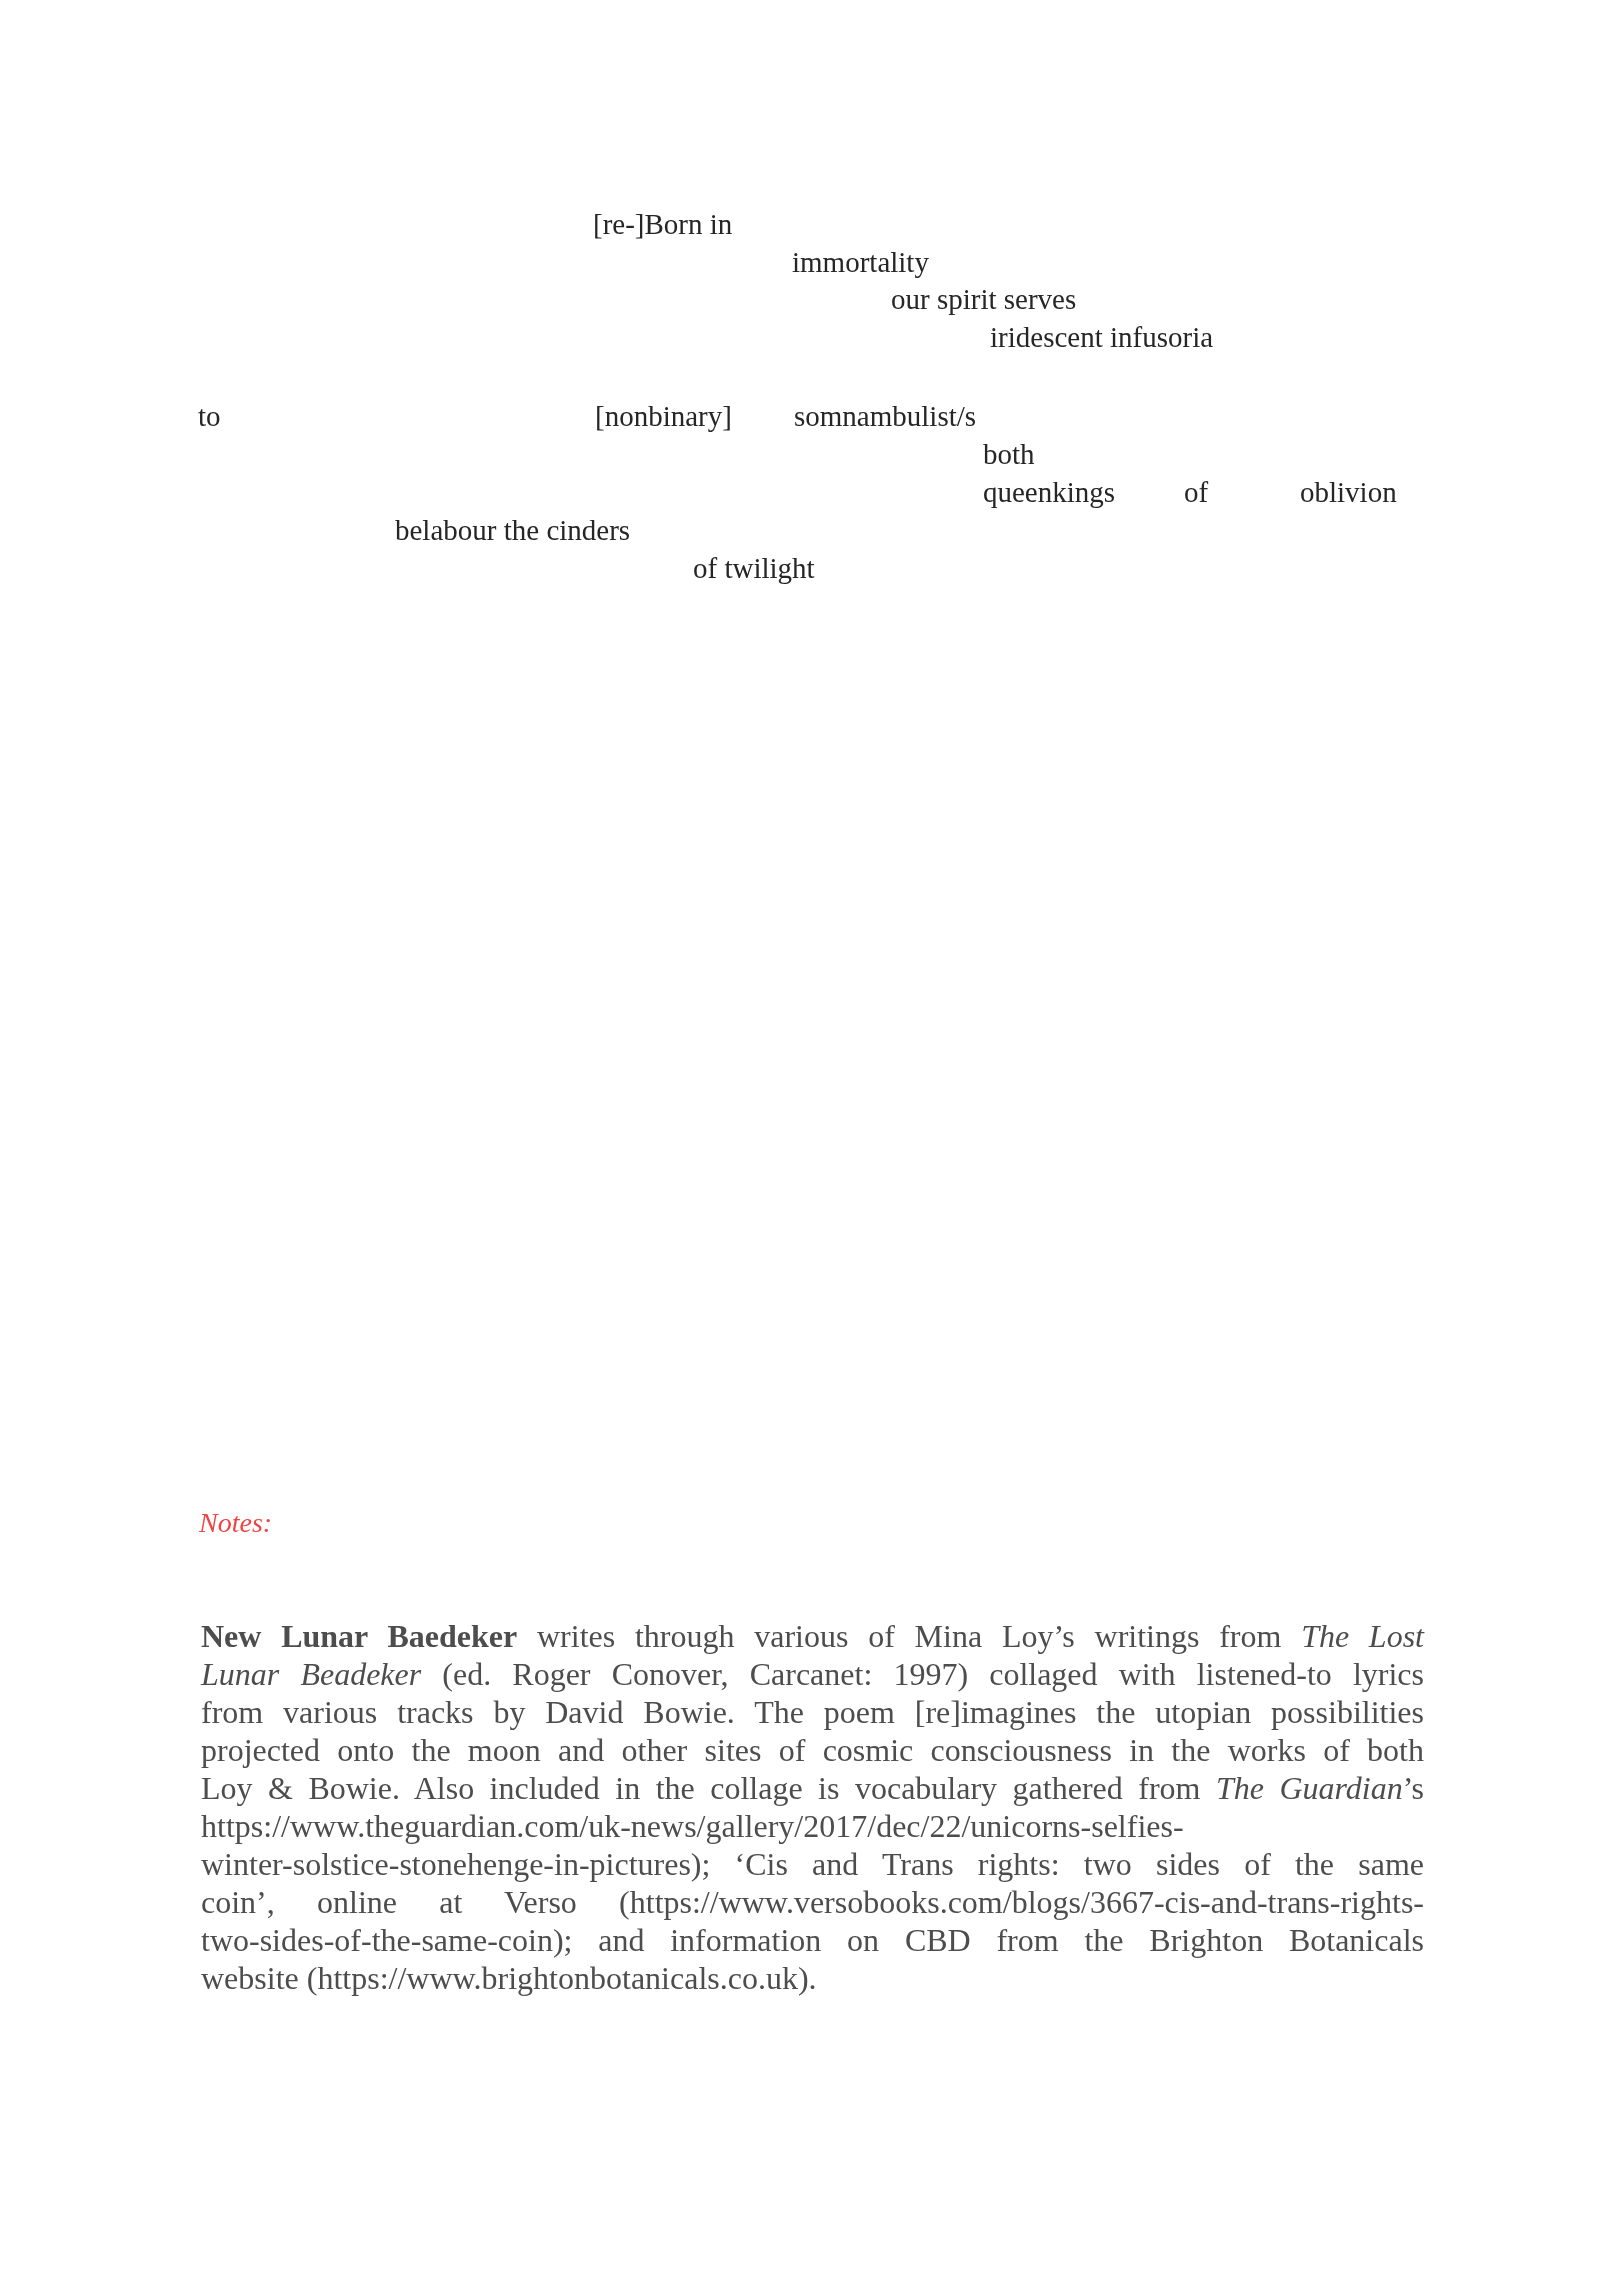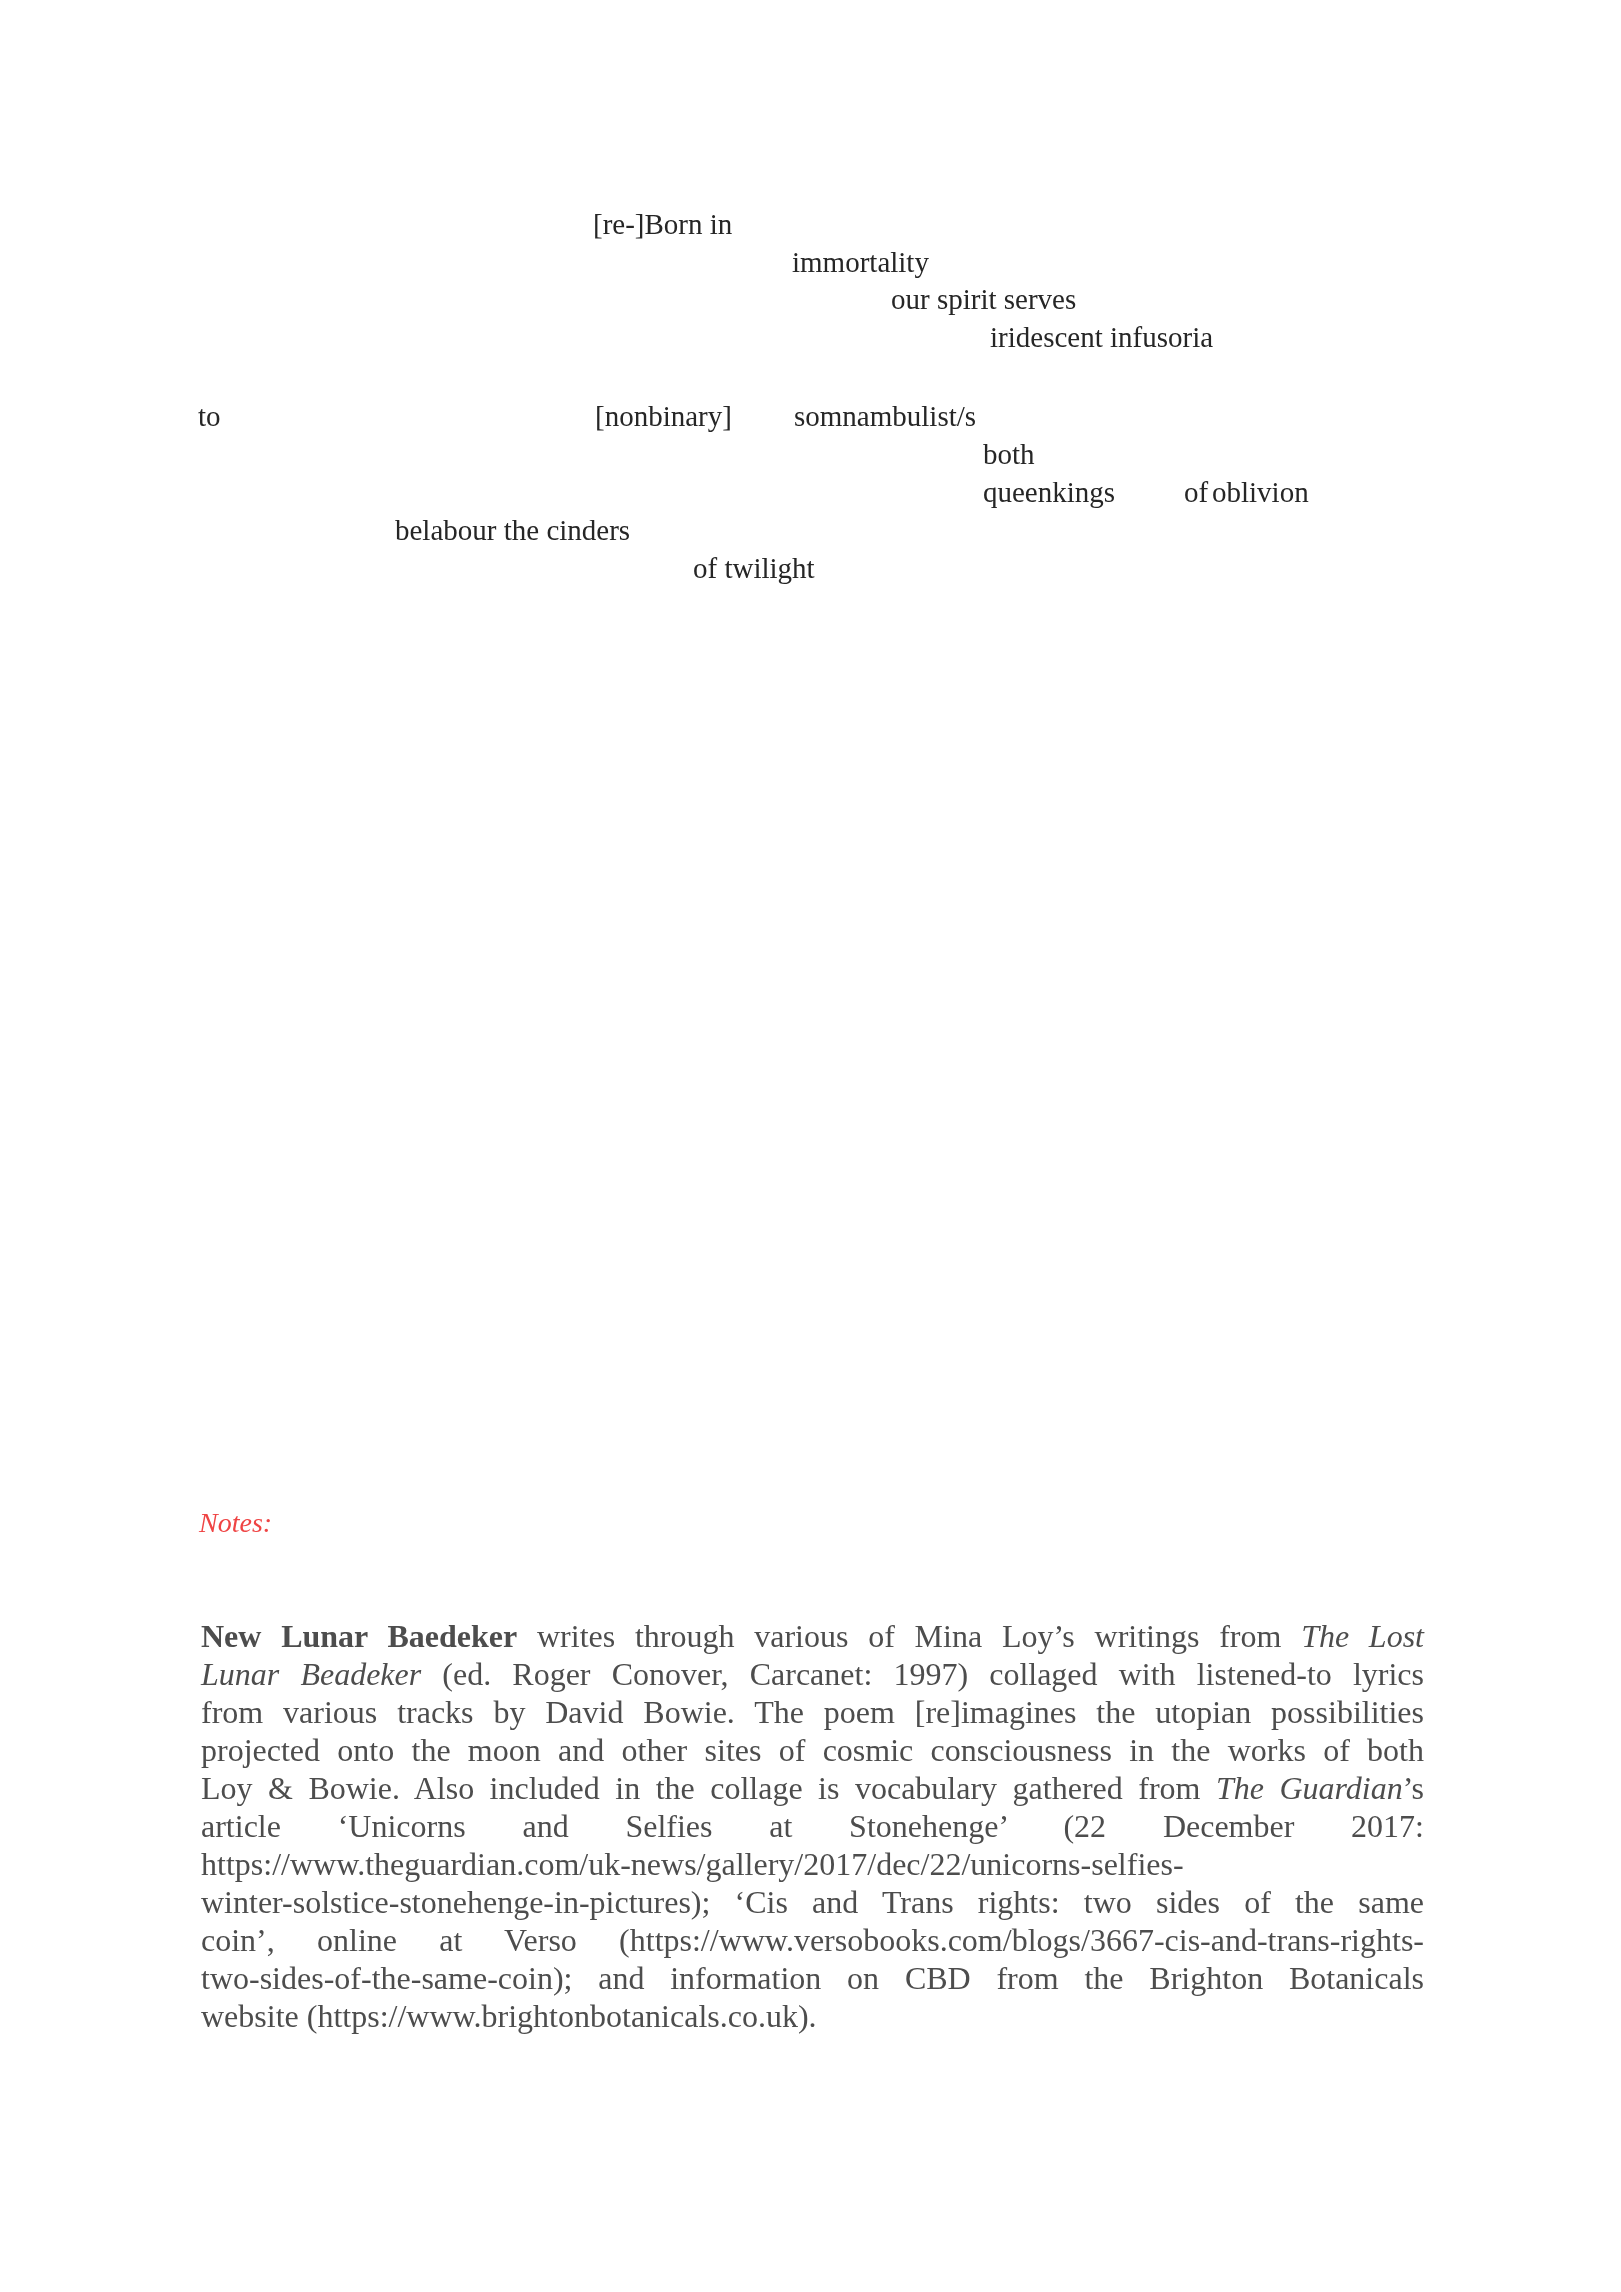--- a/index.html
+++ b/index.html
@@ -62,34 +62,33 @@
     <span class="poem-fragment" style="left:792px; top:247px">immortality</span>
     <span class="poem-fragment" style="left:891px; top:284px">our spirit serves</span>
     <span class="poem-fragment" style="left:990px; top:322px">iridescent infusoria</span>
 
     <span class="poem-fragment" style="left:198px; top:401px">to</span>
     <span class="poem-fragment" style="left:595px; top:401px">[nonbinary]</span>
     <span class="poem-fragment" style="left:794px; top:401px">somnambulist/s</span>
     <span class="poem-fragment" style="left:983px; top:439px">both</span>
     <span class="poem-fragment" style="left:983px; top:477px">queenkings</span>
     <span class="poem-fragment" style="left:1184px; top:477px">of</span>
-    <span class="poem-fragment" style="left:1212px; top:477px">oblivion</span>
+    <span class="poem-fragment" style="left:1300px; top:477px">oblivion</span>
     <span class="poem-fragment" style="left:395px; top:515px">belabour the cinders</span>
     <span class="poem-fragment" style="left:693px; top:553px">of twilight</span>
   </div>
 
   <div class="notes-label">Notes:</div>
 
   <div class="notes">
     <div class="nline just"><span class="b">New Lunar Baedeker</span><span class="n"> writes through various of Mina Loy’s writings from </span><span class="i">The Lost</span></div>
     <div class="nline just"><span class="i">Lunar Beadeker</span><span class="n"> (ed. Roger Conover, Carcanet: 1997) collaged with listened-to lyrics</span></div>
     <div class="nline just"><span class="n">from various tracks by David Bowie.  The poem [re]imagines the utopian possibilities</span></div>
     <div class="nline just"><span class="n">projected onto the moon and other sites of cosmic consciousness in the works of both</span></div>
     <div class="nline just"><span class="n">Loy &amp; Bowie.  Also included in the collage is vocabulary gathered from </span><span class="i">The Guardian</span><span class="n">’s</span></div>
-    <div class="nline just"><span class="n">article ‘Unicorns and Selfies at Stonehenge’ (22 December 2017:</span></div>
     <div class="nline"><span class="n">https://www.theguardian.com/uk-news/gallery/2017/dec/22/unicorns-selfies-</span></div>
     <div class="nline just"><span class="n">winter-solstice-stonehenge-in-pictures); ‘Cis and Trans rights: two sides of the same</span></div>
     <div class="nline just"><span class="n">coin’, online at Verso (https://www.versobooks.com/blogs/3667-cis-and-trans-rights-</span></div>
     <div class="nline just"><span class="n">two-sides-of-the-same-coin); and information on CBD from the Brighton Botanicals</span></div>
     <div class="nline"><span class="n">website (https://www.brightonbotanicals.co.uk).</span></div>
   </div>
 
 </div>
 
 

